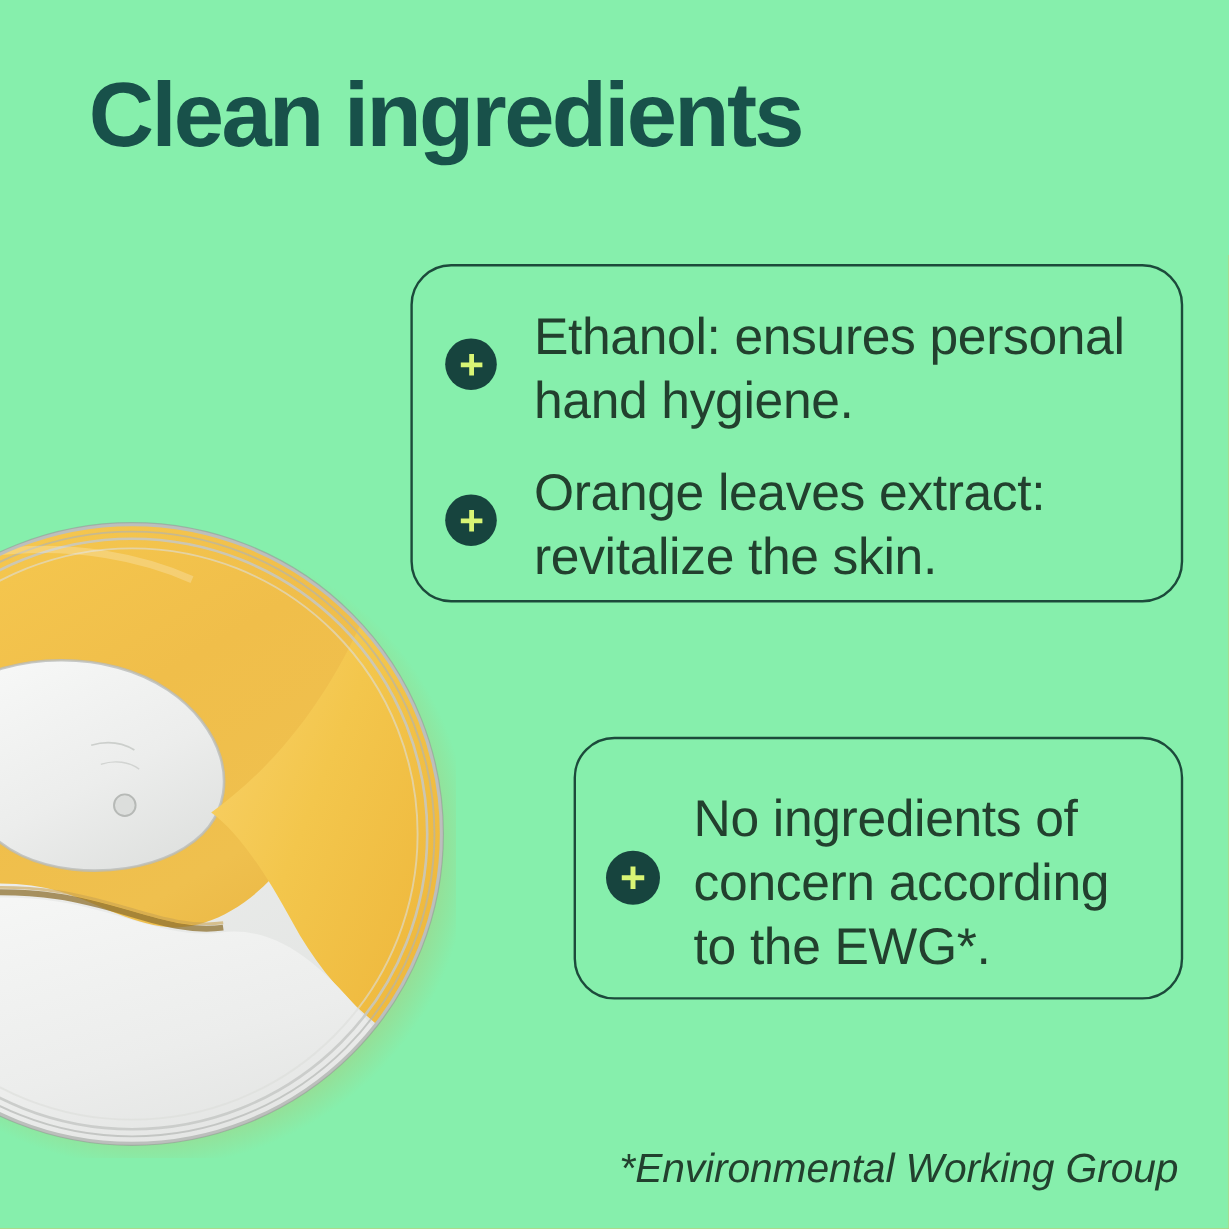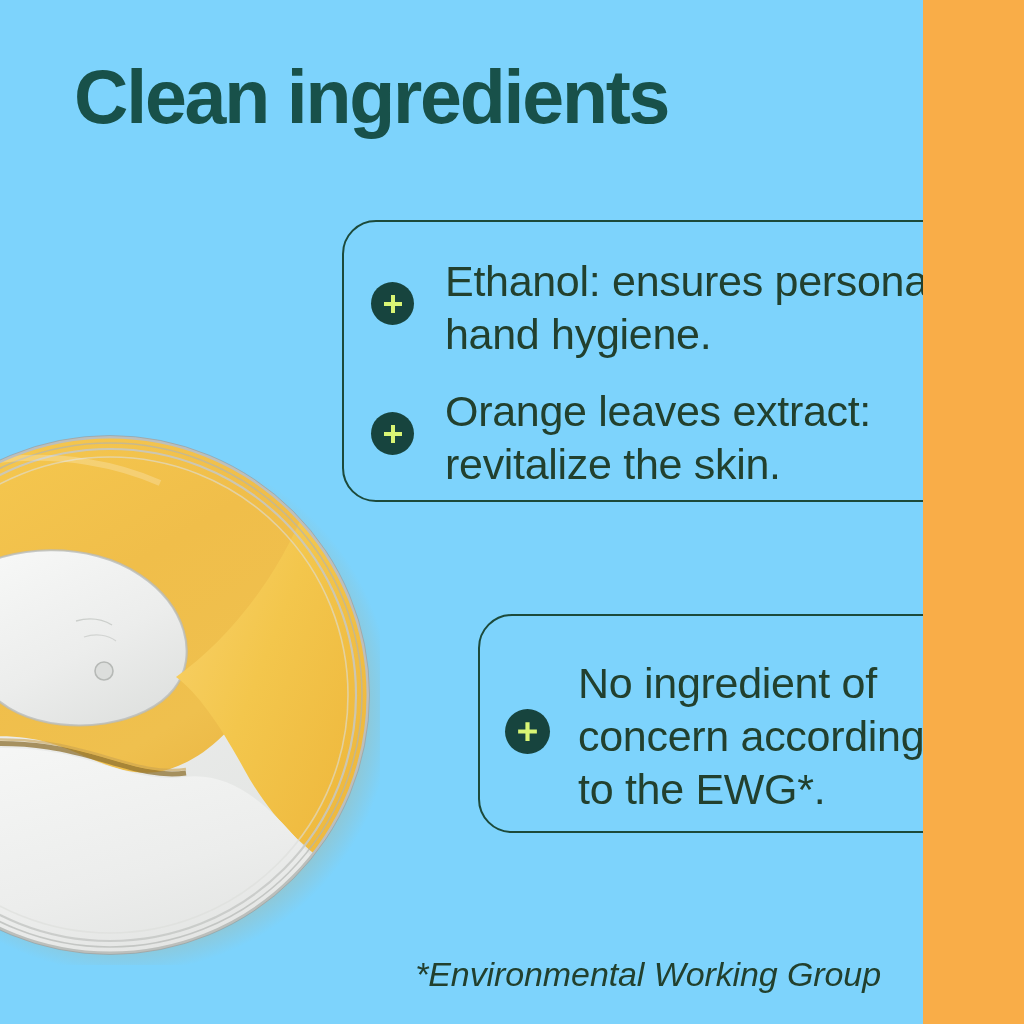--- a/index.html
+++ b/index.html
@@ -11,23 +11,23 @@
   }
 
   body {
     background:#F9AD48;
     font-family:"Liberation Sans", sans-serif;
     position:relative;
   }
 
   #poster {
     position:relative;
-    width:923px;
+    width:1024px;
     height:1024px;
-    background:#7dd3fc;
+    background:#86efac;
     overflow:hidden;
   }
 
   
   .title {
     position:absolute;
     left:74px;
     top:54px;
     font-size:76px;
     line-height:86px;
@@ -248,19 +248,19 @@
   <div class="bullet-text" id="text-2">Orange leaves extract:
 revitalize the skin.</div>
 
   <div class="card" id="card-ewg"></div>
 
   <div class="plus-badge" id="badge-3">
     <svg width="25" height="25" viewBox="0 0 24 24">
       <path d="M10 3 h4 v7 h7 v4 h-7 v7 h-4 v-7 H3 v-4 h7 z" fill="#D9F575"></path>
     </svg>
   </div>
-  <div class="bullet-text" id="text-3">No ingredient of
+  <div class="bullet-text" id="text-3">No ingredients of
 concern according
 to the EWG*.</div>
 
   <div class="footnote">*Environmental Working Group</div>
 
 </div>
 
 </body></html>

